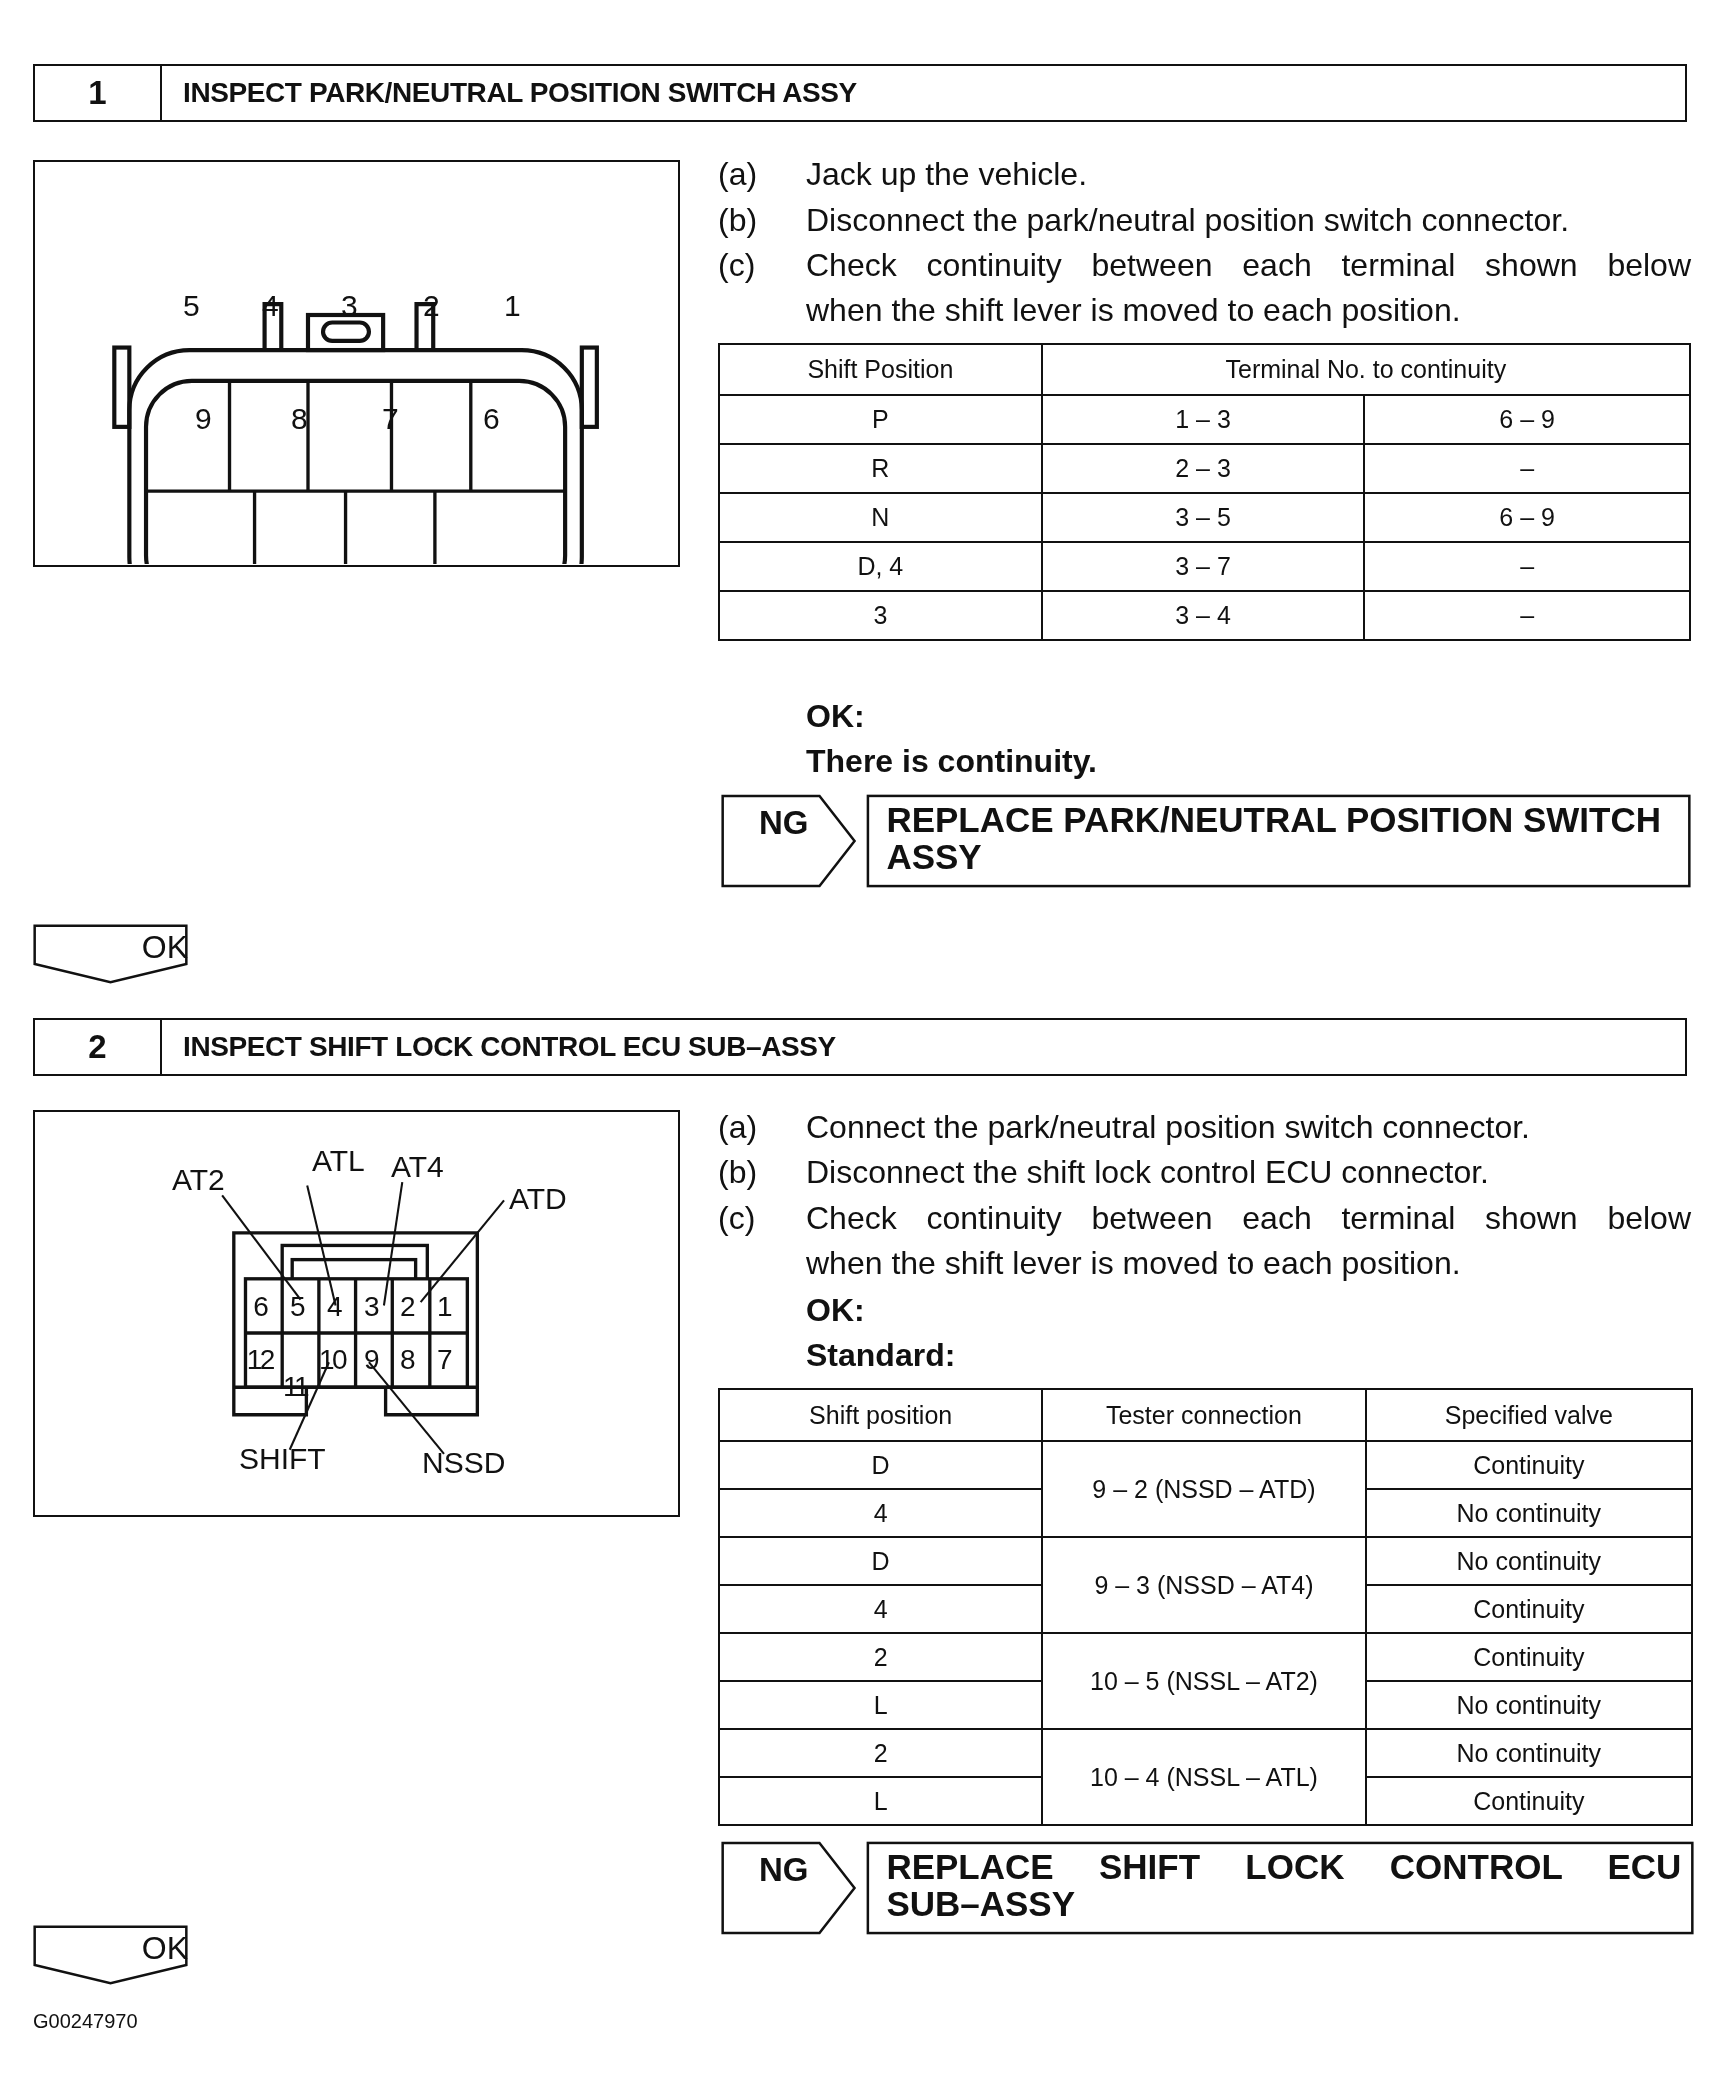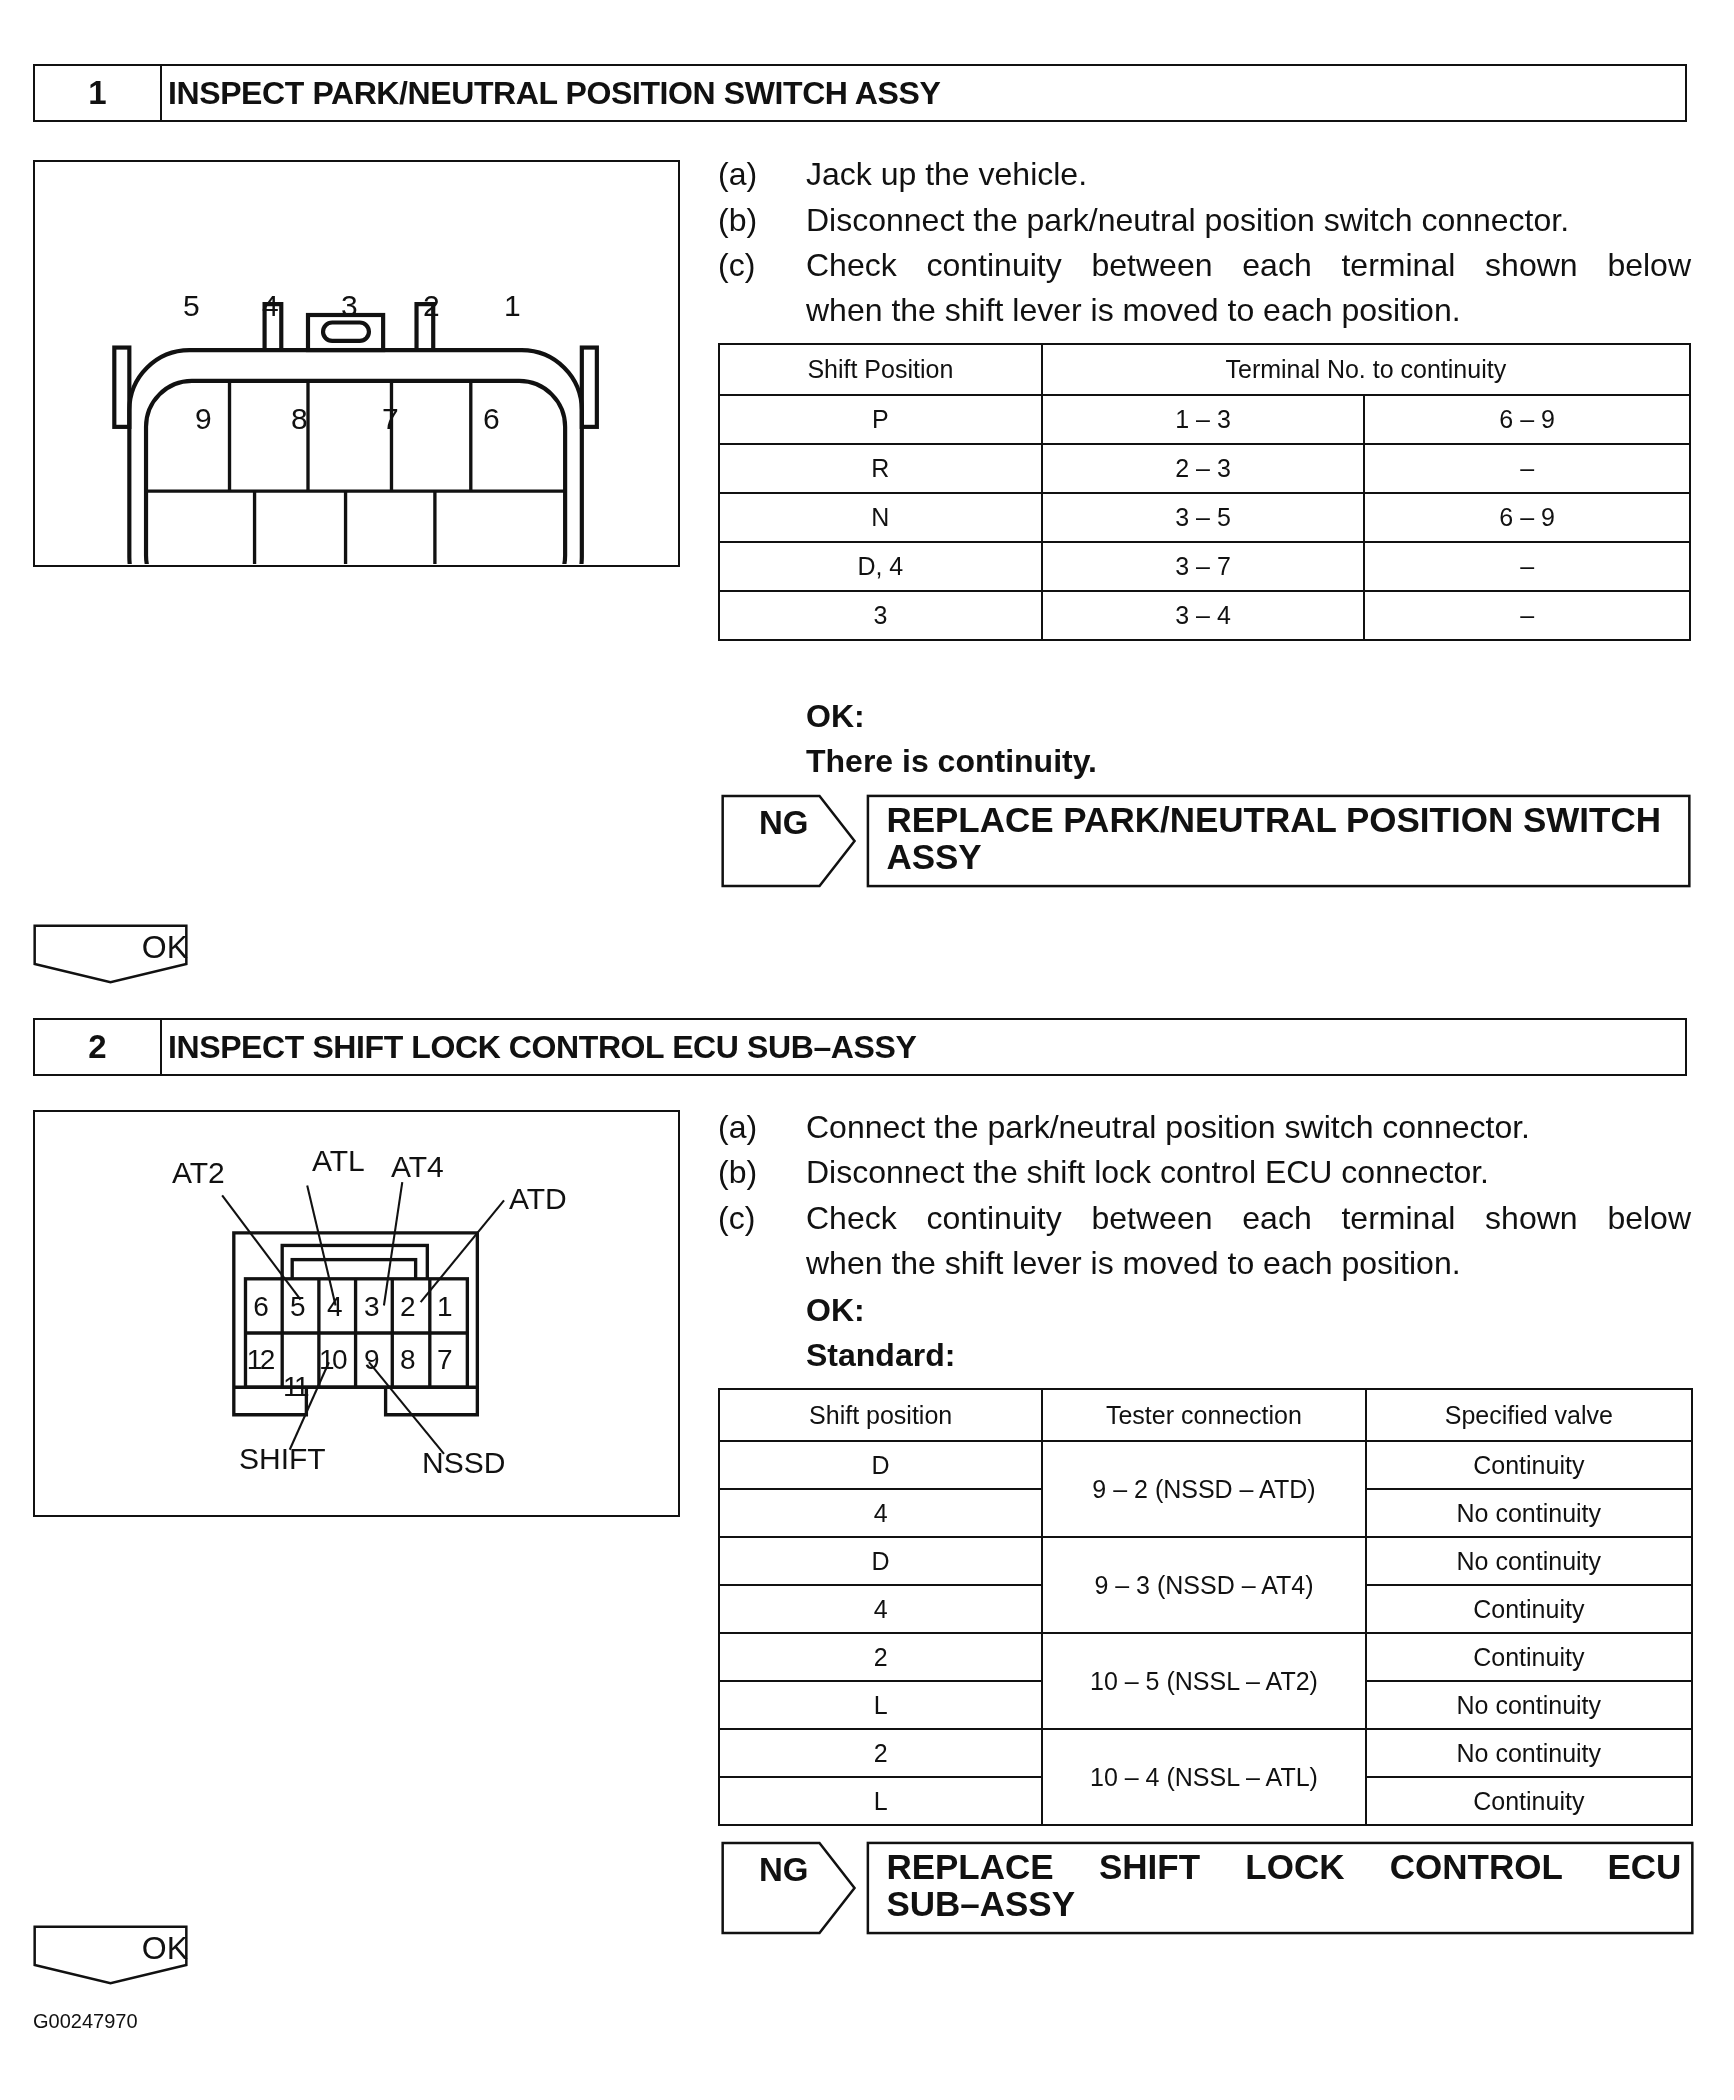--- a/index.html
+++ b/index.html
@@ -1,20 +1,20 @@
 <!DOCTYPE html>
 <html style="font-size:13.4px"><head>
 <meta charset="utf-8">
 <style>
   html, body { margin:0; padding:0; background:#fff; }
   body { width:1734px; height:2101px; position:relative; overflow:hidden; font-family:"Liberation Sans", sans-serif; color:#111; }
   .abs { position:absolute; }
   .hdr { position:absolute; left:33px; width:1654px; height:58px; border:2.5px solid #111; box-sizing:border-box; display:flex; align-items:center; }
   .hdr .num { width:127px; height:100%; border-right:2.5px solid #111; box-sizing:border-box; display:flex; align-items:center; justify-content:center; font-weight:bold; font-size:33px; }
-  .hdr .title { padding-left:6px; font-weight:bold; font-size:32px; letter-spacing:-0.4px; }
+  .hdr .title { padding-left:21px; font-weight:bold; font-size:28px; letter-spacing:-0.4px; }
   .figbox { position:absolute; left:33px; width:647px; height:407px; border:2.5px solid #111; box-sizing:border-box; }
   .step { position:absolute; left:718px; font-size:32px; line-height:45px; }
   .step .lbl { position:absolute; left:0; }
   .step .txt { position:absolute; left:88px; white-space:nowrap; }
   .just { text-align:justify; text-align-last:justify; width:885px; white-space:normal !important; }
   .bold { font-weight:bold; }
   table.t { position:absolute; left:718px; border-collapse:collapse; font-size:25px; }
   table.t td { border:2.5px solid #111; text-align:center; padding:0; }
   .ngwrap { position:absolute; left:721px; width:970px; height:94px; }
   .ngwrap svg { position:absolute; left:0; top:0; }
@@ -174,21 +174,21 @@
     <g stroke="#111" stroke-width="2.5">
       <line x1="224" y1="100" x2="318" y2="225"></line>
       <line x1="326" y1="88" x2="360" y2="232"></line>
       <line x1="440" y1="84" x2="418" y2="232"></line>
       <line x1="562" y1="106" x2="462" y2="228"></line>
       <line x1="352" y1="300" x2="305" y2="405"></line>
       <line x1="400" y1="300" x2="490" y2="410"></line>
     </g>
   </svg>
   <div class="abs" style="left:0;top:0;width:642px;height:402px;font-size:30px;">
-    <span class="abs" style="left:137px;top:44px;text-align:center;">AT2</span>
+    <span class="abs" style="left:137px;top:51px;text-align:center;">AT2</span>
     <span class="abs" style="left:237px;top:32px;margin-left:40px;">ATL</span>
     <span class="abs" style="left:356px;top:38px;">AT4</span>
     <span class="abs" style="left:474px;top:70px;">ATD</span>
     <span class="abs" style="left:204px;top:330px;">SHIFT</span>
     <span class="abs" style="left:387px;top:334px;">NSSD</span>
   </div>
   <div class="abs" style="left:210px;top:167px;width:222px;height:109px;font-size:28px;">
     <span class="abs" style="left:8.3px;top:11.7px;">6</span>
     <span class="abs" style="left:45px;top:11.7px;">5</span>
     <span class="abs" style="left:82px;top:11.7px;">4</span>

